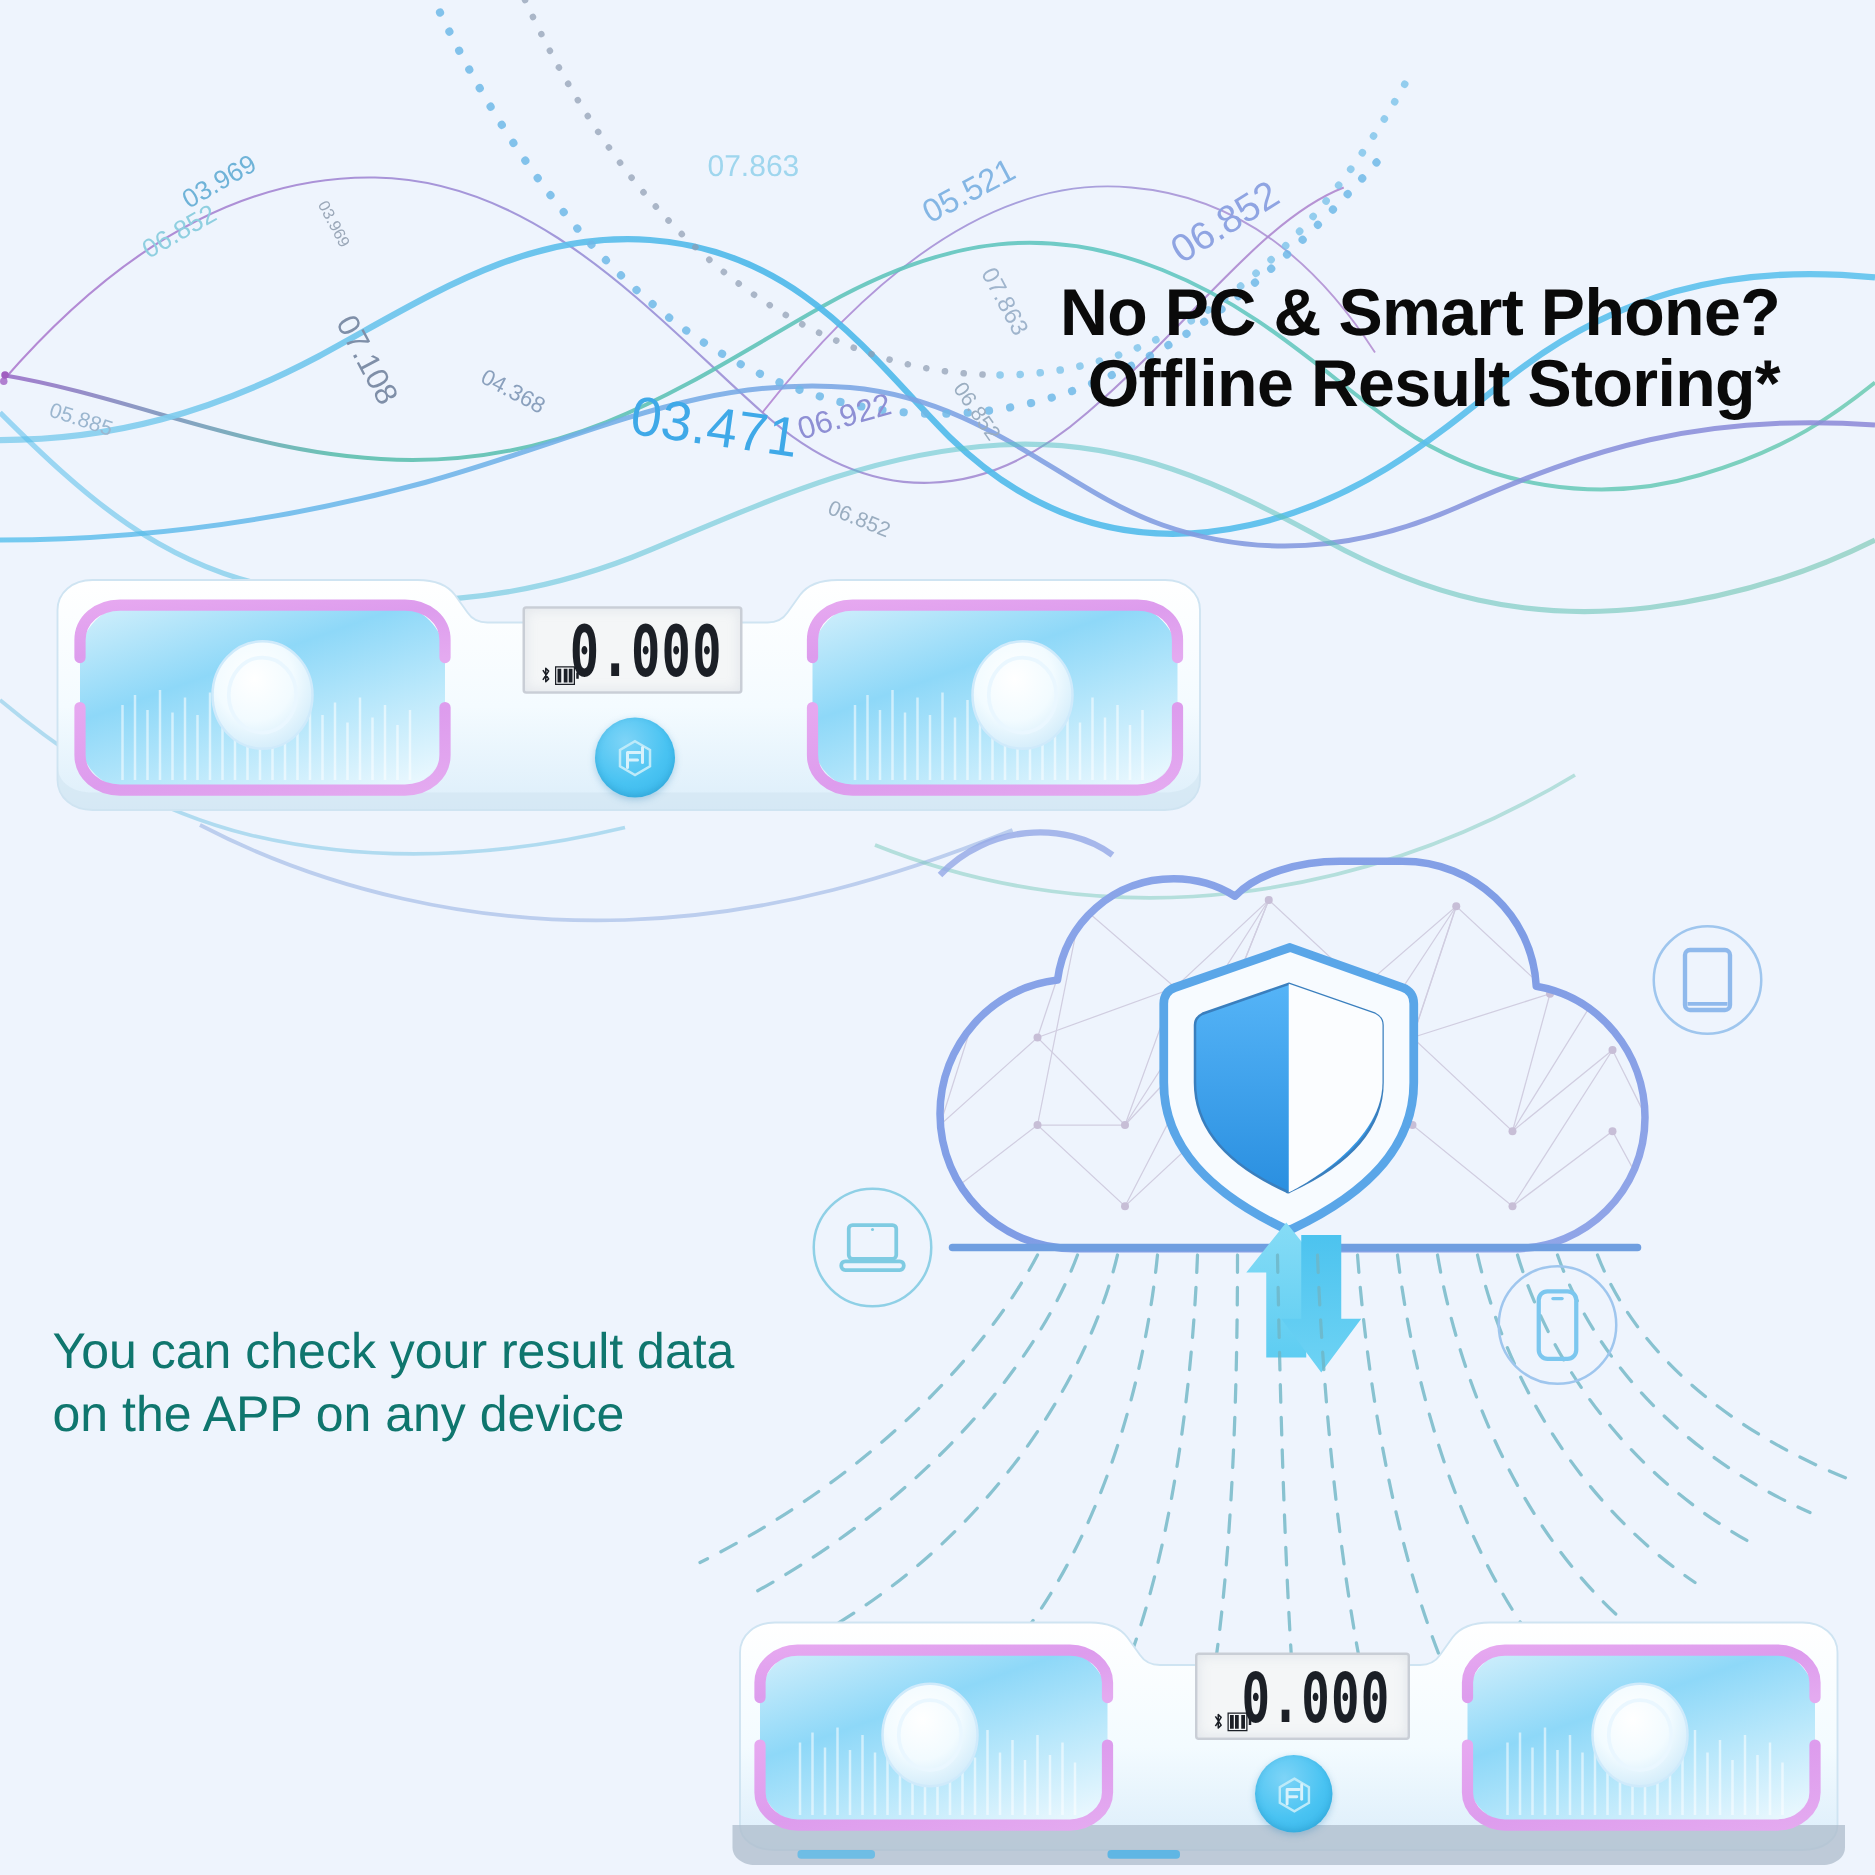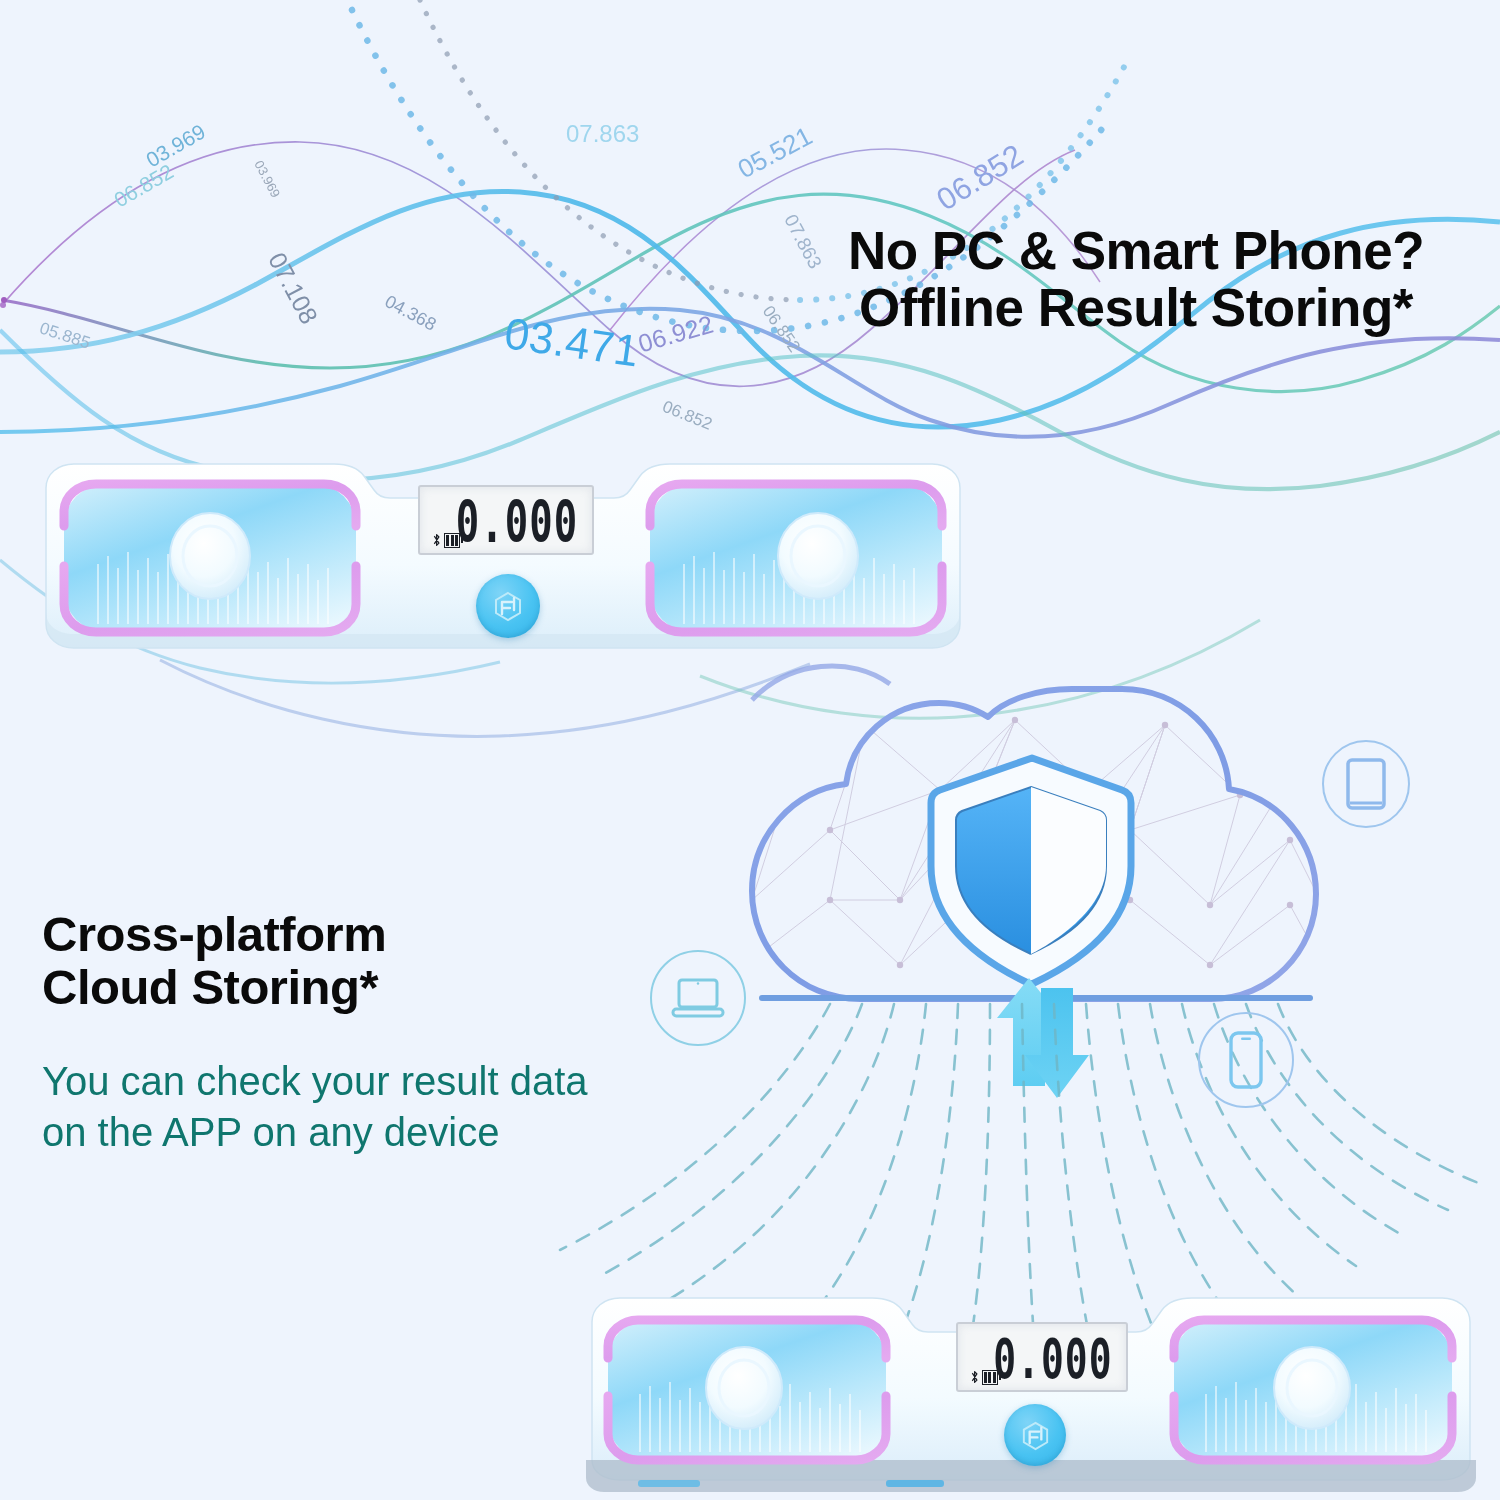--- a/index.html
+++ b/index.html
@@ -19,21 +19,21 @@
     position:absolute;
     font-weight:bold;
     color:#0a0a0a;
     line-height:1.08;
     letter-spacing:-0.5px;
     white-space:pre;
   }
   #headline-offline{
     left:848px; top:222px;
     font-size:53px;
-    text-align:center;
+    text-align:right;
   }
   #headline-cloud{
     left:42px; top:908px;
     font-size:49px;
   }
   #subcopy-cloud{
     position:absolute;
     left:42px; top:1056px;
     font-size:40px;
     color:#0f766e;
@@ -574,19 +574,17 @@
         <path d="M17,4 L29,11 L29,24 L17,31 L5,24 L5,11 Z" fill="none" stroke="#bdeaf9" stroke-width="2"></path>
         <path d="M11,13 L11,25 M11,13 L21,13 M11,19 L19,19" fill="none" stroke="#d8f2fc" stroke-width="2.4" stroke-linecap="round"></path>
         <path d="M23,9 L23,21" fill="none" stroke="#d8f2fc" stroke-width="2.4" stroke-linecap="round"></path>
       </svg>
     </div>
   </div>
 
   <div class="headline" id="headline-offline">No PC &amp; Smart Phone?
 Offline Result Storing*</div>
 
-  <div class="headline" id="headline-cloud">Cross-platform
-Cloud Storing*</div>
 
   <div id="subcopy-cloud">You can check your result data
 on the APP on any device</div>
 
 </div>
 
 </body></html>

